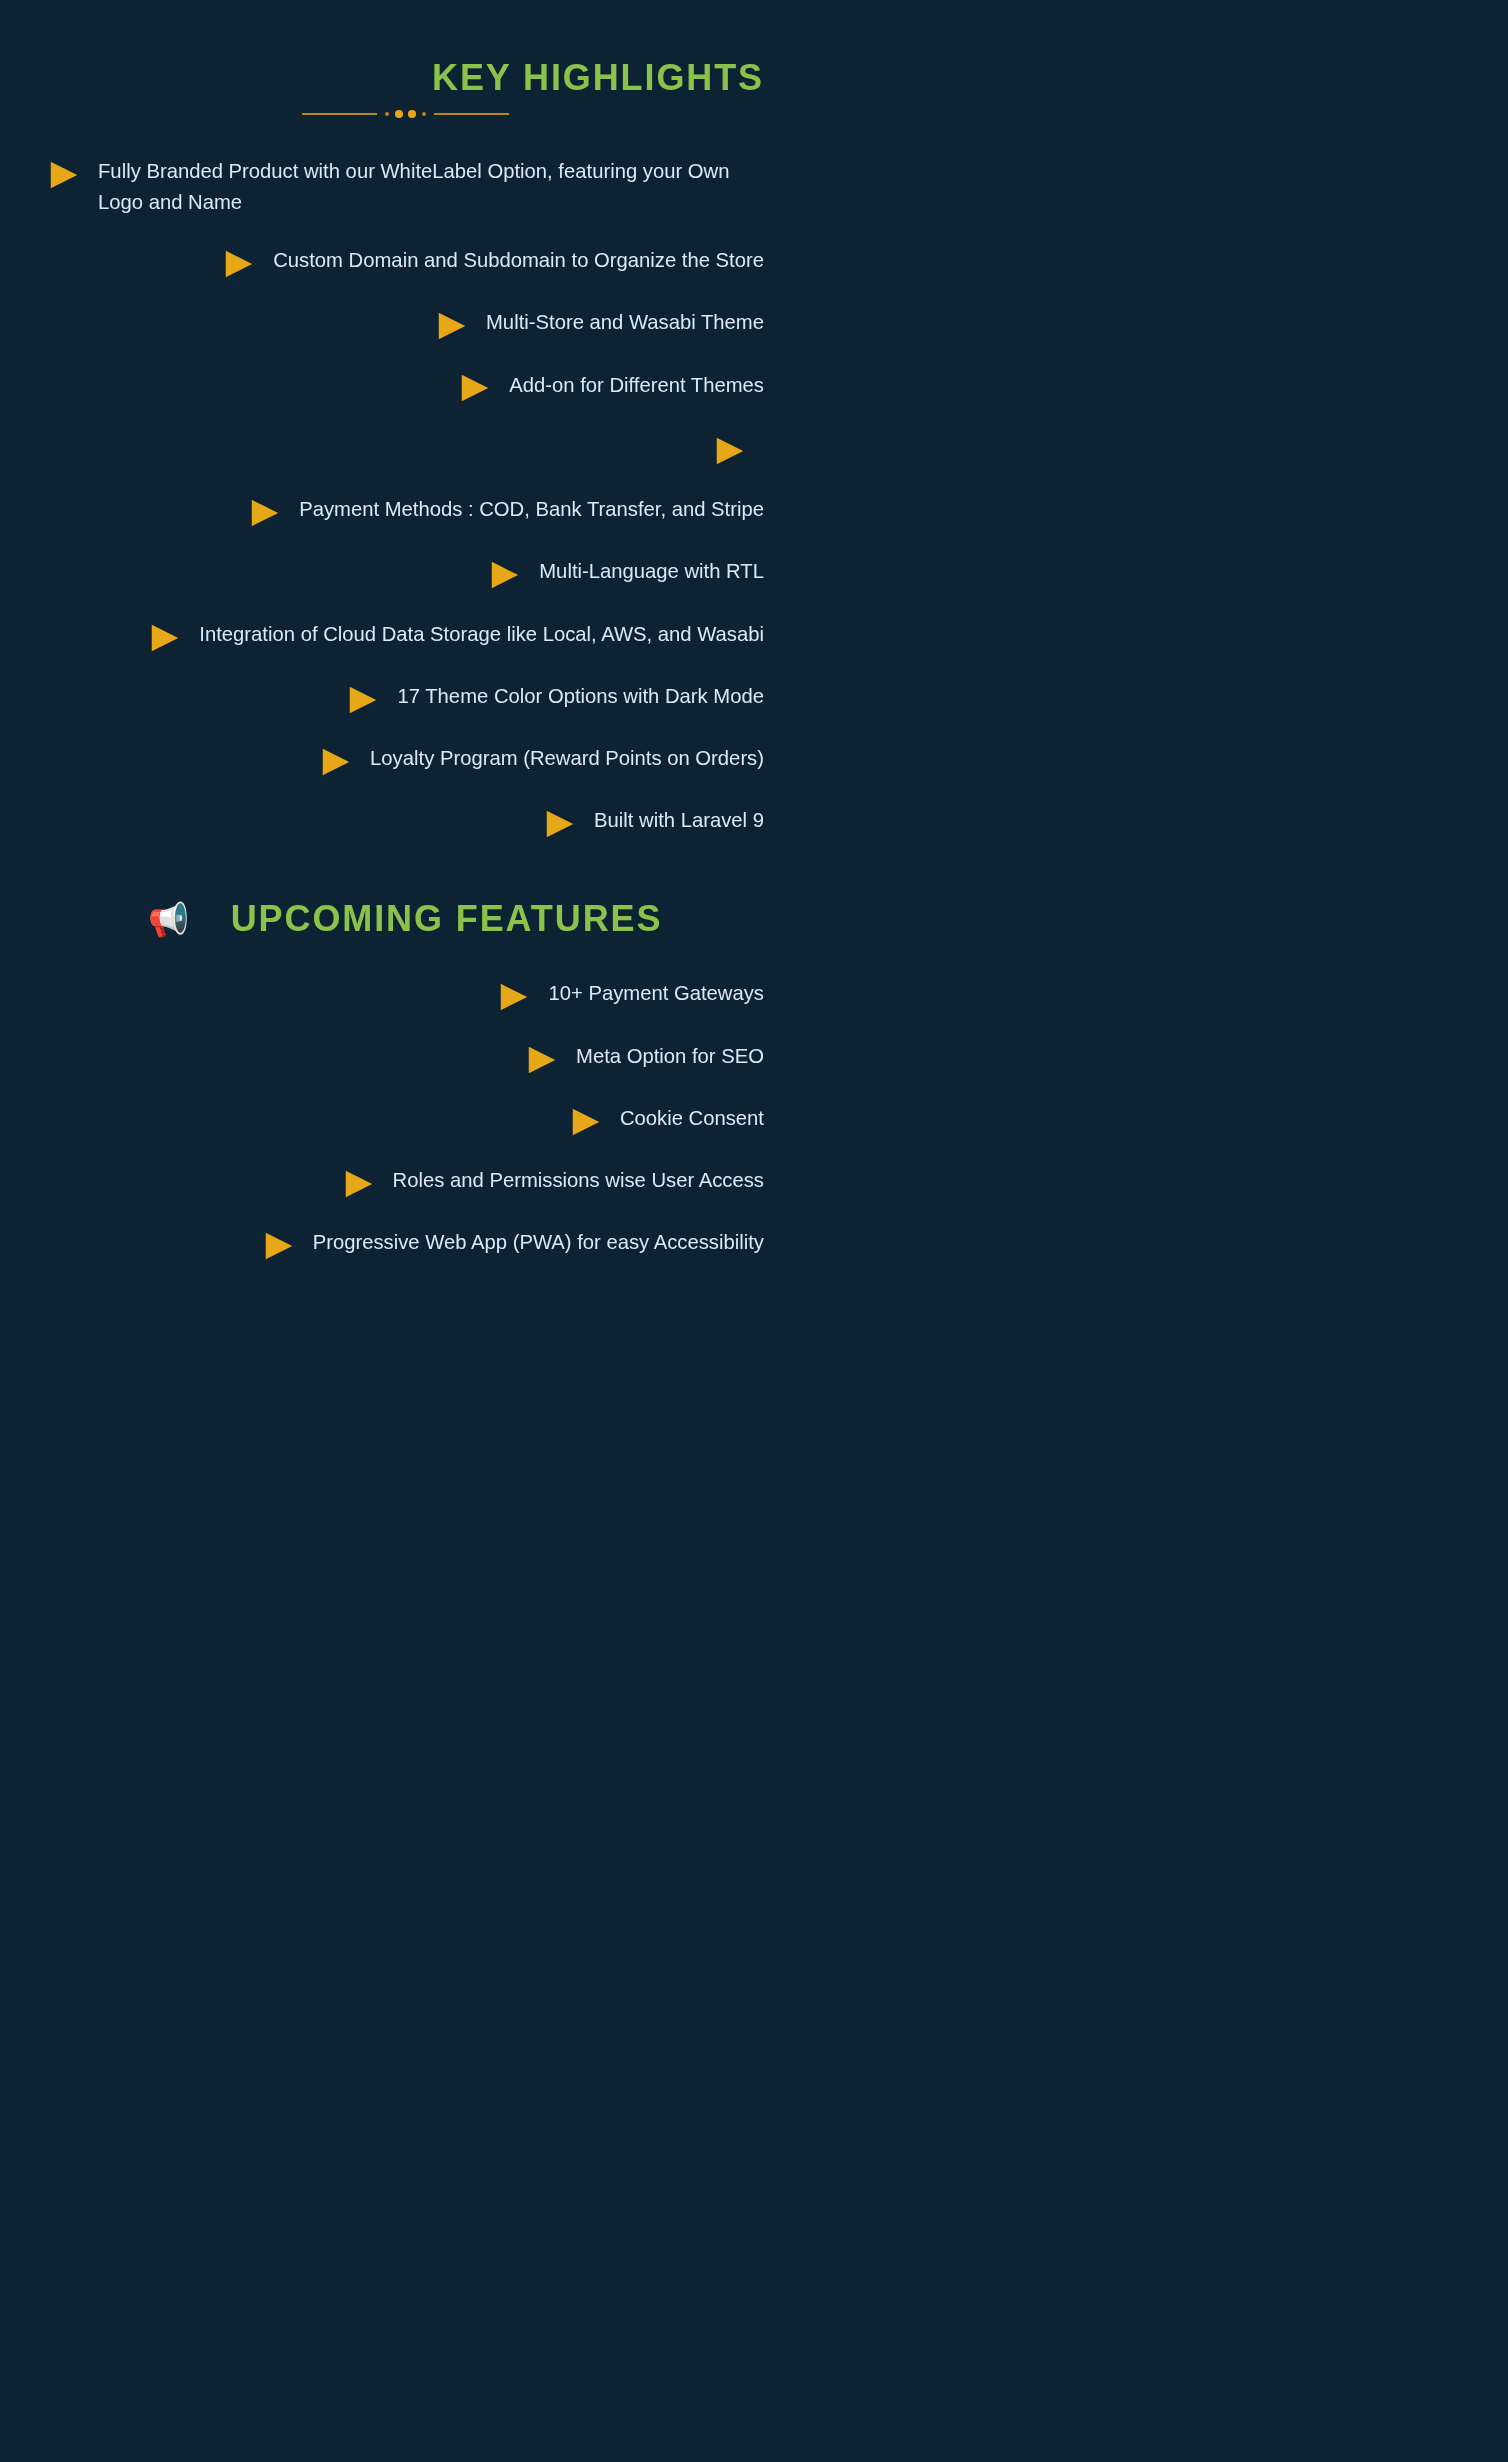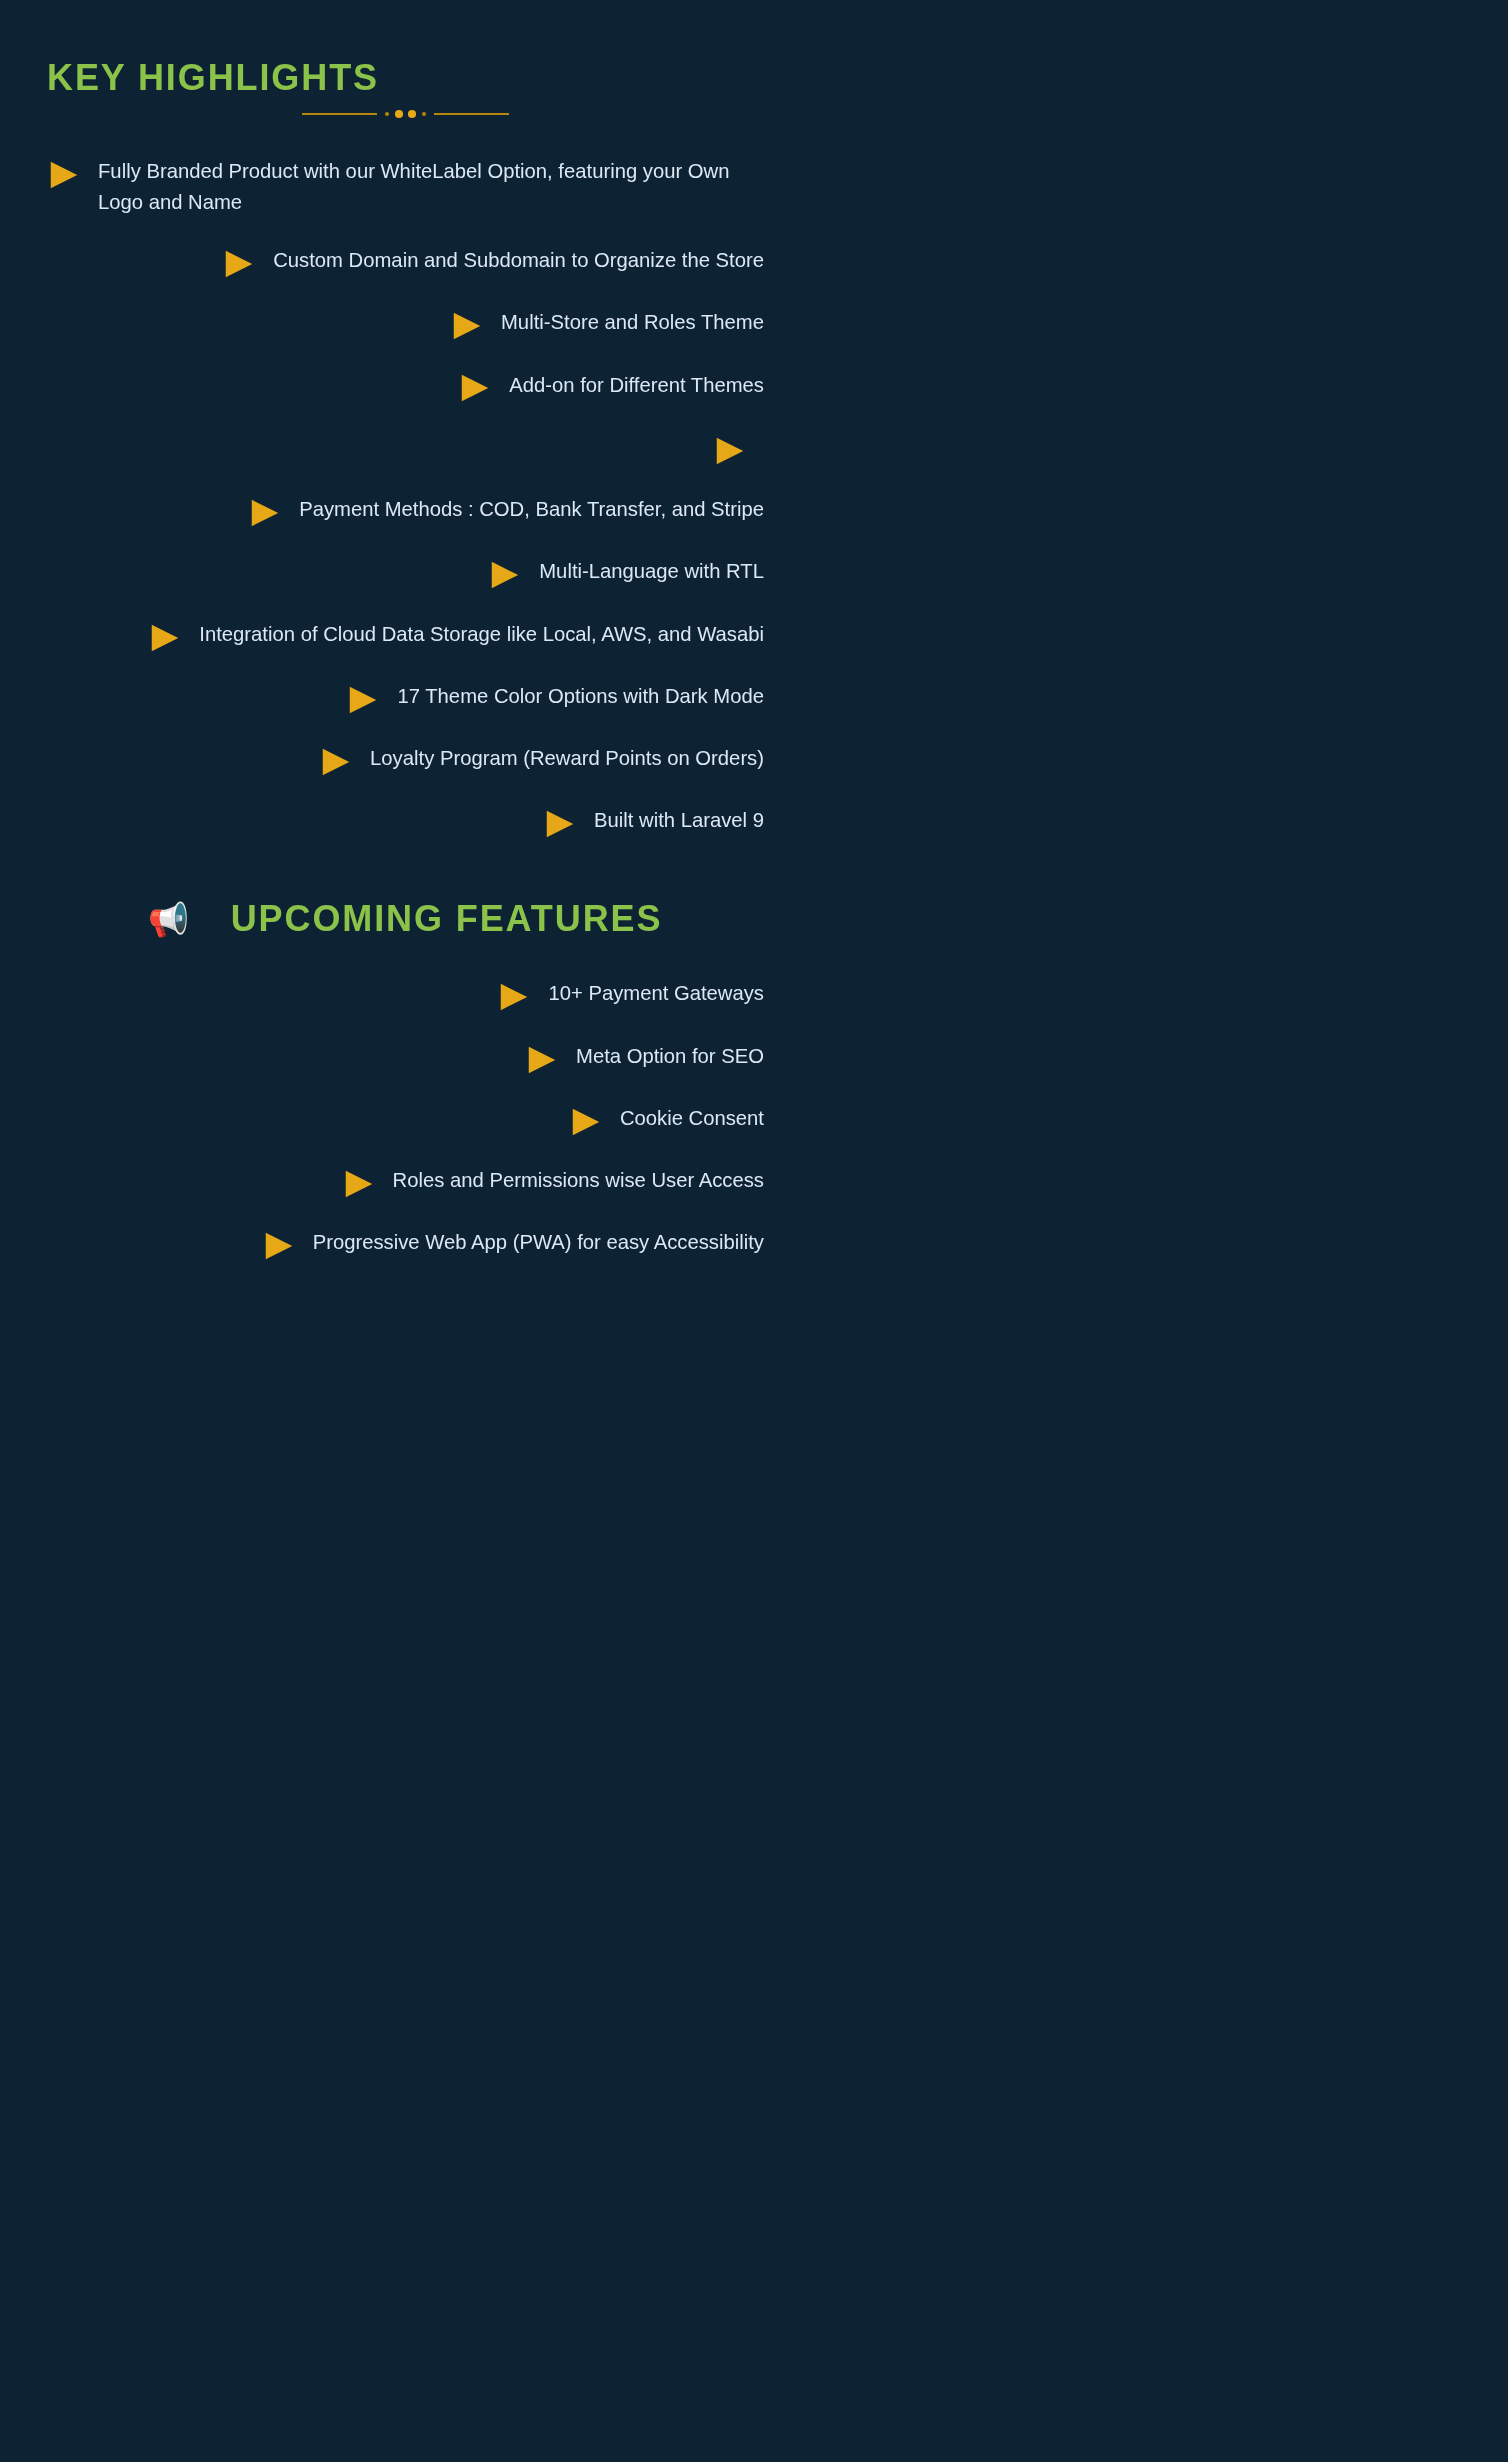--- a/index.html
+++ b/index.html
@@ -11,21 +11,21 @@
     body {
       background-color: #0d2233;
       font-family: 'Segoe UI', Arial, sans-serif;
       width: 811px;
       min-height: 2462px;
       padding: 57px 47px 75px 47px;
       color: #e8f0f7;
     }
 
     .section-title {
-      text-align: left;
+      text-align: right;
       font-size: 2.4rem;
       font-weight: 800;
       color: #8bc34a;
       letter-spacing: 1.9px;
       text-transform: uppercase;
       margin-bottom: 11.3px;
     }
 
     .divider {
       display: flex;
@@ -142,21 +142,21 @@
     <li>
       <span class="arrow-icon"><svg viewBox="0 0 36 36" xmlns="http://www.w3.org/2000/svg">
       <polygon points="4,4 32,18 4,32" fill="#e6a817"></polygon>
     </svg></span>
       <span>Custom Domain and Subdomain to Organize the Store</span>
     </li>
     <li>
       <span class="arrow-icon"><svg viewBox="0 0 36 36" xmlns="http://www.w3.org/2000/svg">
       <polygon points="4,4 32,18 4,32" fill="#e6a817"></polygon>
     </svg></span>
-      <span>Multi-Store and Roles Theme</span>
+      <span>Multi-Store and Wasabi Theme</span>
     </li>
     <li>
       <span class="arrow-icon"><svg viewBox="0 0 36 36" xmlns="http://www.w3.org/2000/svg">
       <polygon points="4,4 32,18 4,32" fill="#e6a817"></polygon>
     </svg></span>
       <span>Add-on for Different Themes</span>
     </li>
     <li>
       <span class="arrow-icon"><svg viewBox="0 0 36 36" xmlns="http://www.w3.org/2000/svg">
       <polygon points="4,4 32,18 4,32" fill="#e6a817"></polygon>

